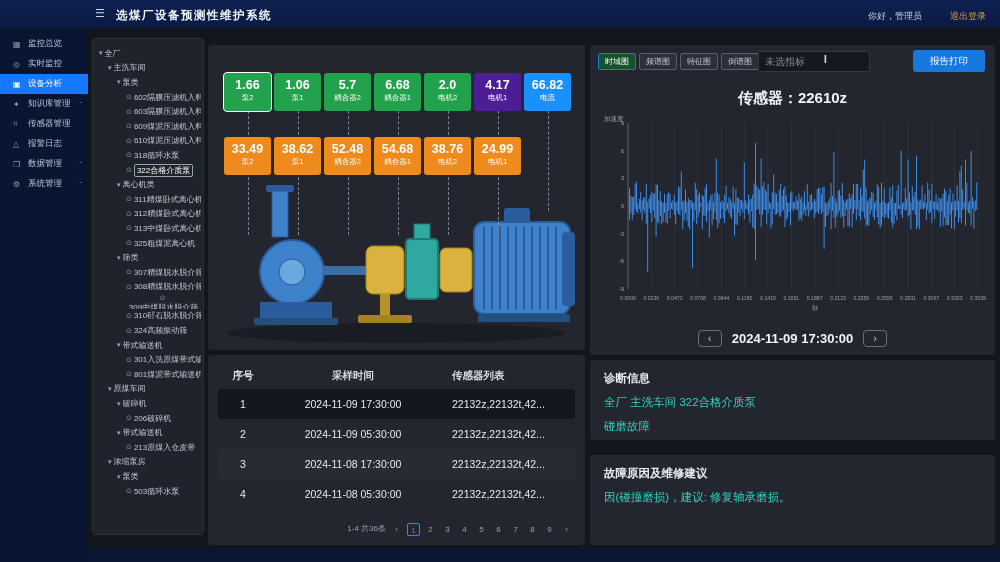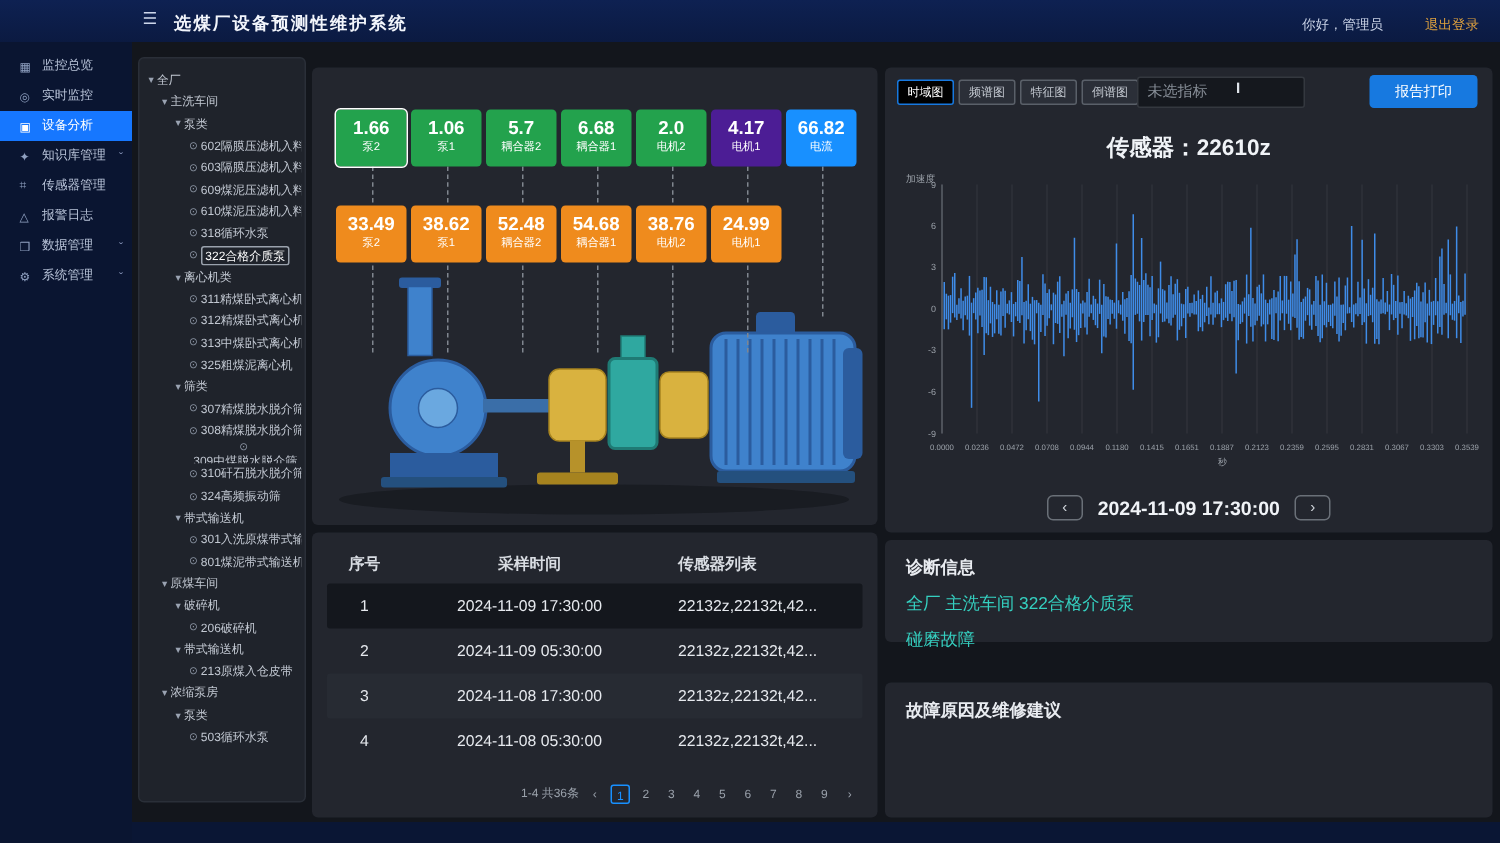--- a/index.html
+++ b/index.html
@@ -47,31 +47,31 @@
   .c1{width:50px;text-align:center;flex:none}
   .c2{width:170px;text-align:center;flex:none}
   .c3{flex:1;text-align:left;padding-left:14px}
   .pager{position:absolute;right:12px;bottom:9px;display:flex;gap:4px;font-size:8px;color:#9aa1ab}
   .pg{min-width:13px;height:13px;line-height:13px;text-align:center;cursor:pointer}
   .pg.active{border:1px solid #1890ff;color:#1890ff;border-radius:2px}
   
   .right-panel{left:502px;top:17px;width:405px;height:310px}
   .views{position:absolute;left:8px;top:8px;display:flex;gap:3px}
   .view-btn{padding:2px 6px;font-size:8px;color:#c3c8d0;background:#2b2f38;border:1px solid #5a6069;border-radius:2px;cursor:pointer;white-space:nowrap}
-  .view-btn.active{background:#000000;border-color:#1779e0;color:#fff}
+  .view-btn.active{background:#14532d;border-color:#1779e0;color:#fff}
   .indicator{position:absolute;left:168px;top:6px;width:112px;height:21px;background:#15181e;border:1px solid #34383f;border-radius:2px;color:#868d96;font-size:10px;line-height:19px;padding-left:6px;cursor:text}
   .ibeam{position:absolute;left:234px;top:9px;color:#dfe4ea;font-size:10px;font-weight:bold}
   .print-btn{position:absolute;right:10px;top:5px;width:72px;height:22px;background:#1779e0;color:#fff;font-size:9.5px;border-radius:3px;display:flex;align-items:center;justify-content:center;cursor:pointer}
   .sensor-title{position:absolute;top:44px;width:100%;text-align:center;font-size:15px;font-weight:bold;color:#f0f3f7}
   .chart{position:absolute;left:12px;top:70px}
   .date-nav{position:absolute;bottom:8px;width:100%;display:flex;justify-content:center;align-items:center;gap:10px}
   .dn-btn{width:24px;height:17px;border:1px solid #6a7078;border-radius:4px;color:#cfd4da;font-size:10px;display:flex;align-items:center;justify-content:center;cursor:pointer;background:transparent}
   .dn-date{font-size:13px;font-weight:bold;color:#f0f3f7}
   
-  .diag-panel{left:502px;top:332px;width:405px;height:68px;padding:11px 14px}
+  .diag-panel{left:502px;top:332px;width:405px;height:80px;padding:11px 14px}
   .advice-panel{left:502px;top:427px;width:405px;height:90px;padding:11px 14px}
   .panel-title{font-size:11.5px;font-weight:bold;color:#e9ecf1}
   .teal-line{font-size:11.5px;color:#35d0c0;margin-top:9px}
   
   .watermark{position:absolute;right:26px;bottom:16px;color:rgba(255,255,255,0.45);text-align:left;pointer-events:none}
   .wm1{font-size:13px}
   .wm2{font-size:7.5px;color:rgba(255,255,255,0.33);margin-top:2px}
 </style>
 </head>
 <body>
@@ -718,18 +718,19 @@
     </div>
 
     <div class="panel diag-panel">
       <div class="panel-title">诊断信息</div>
       <div class="teal-line">全厂 主洗车间 322合格介质泵</div>
       <div class="teal-line">碰磨故障</div>
     </div>
 
     <div class="panel advice-panel">
       <div class="panel-title">故障原因及维修建议</div>
+      <div class="teal-line">因(碰撞磨损)，建议: 修复轴承磨损。</div>
     </div>
 
   </div>
 
 
 </div>
 
 </body></html>

